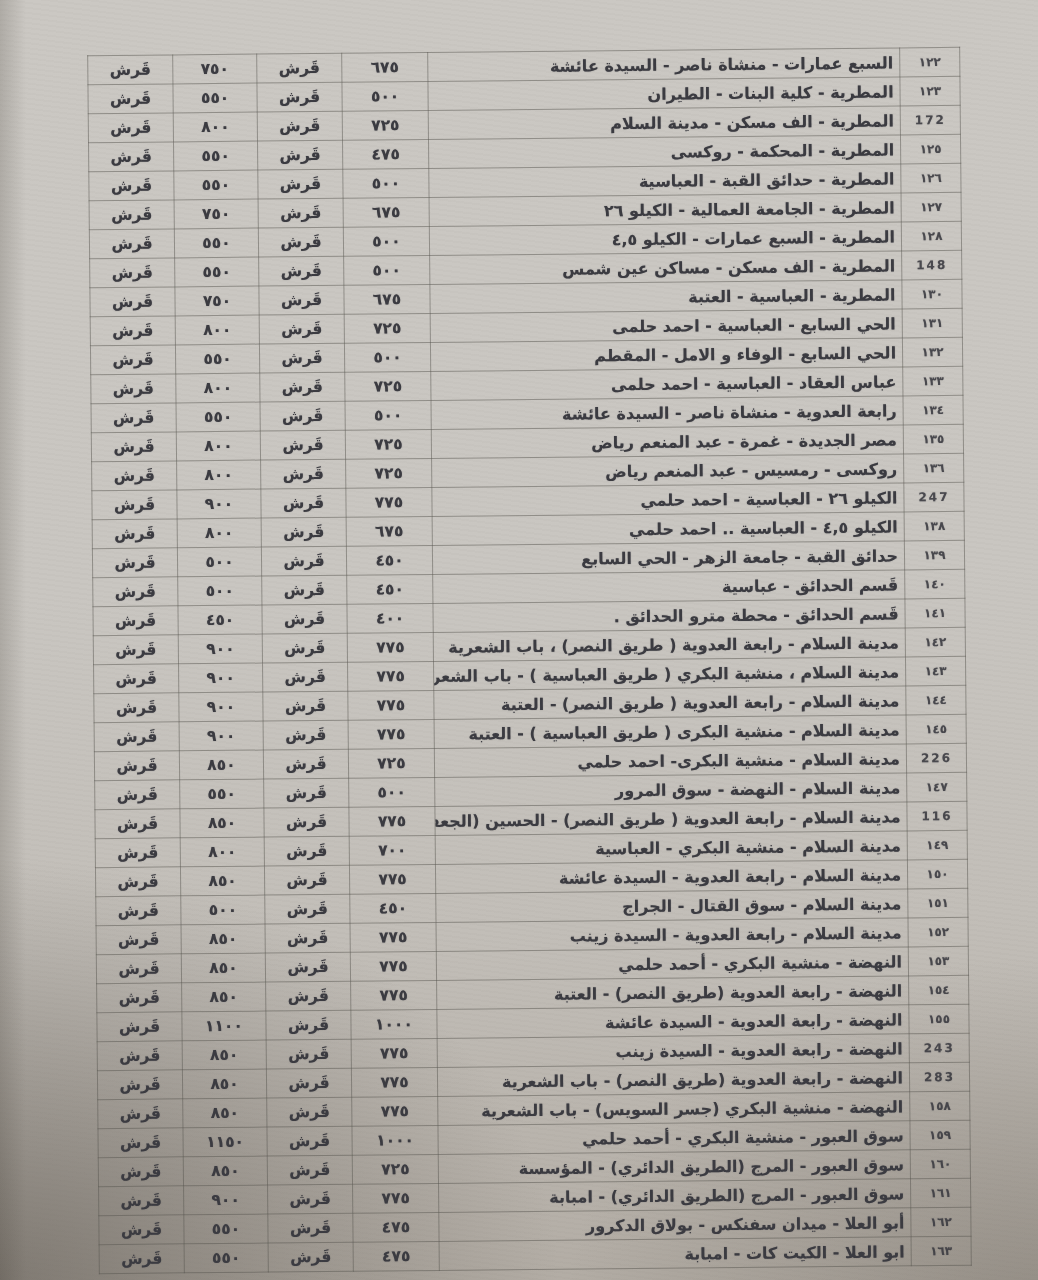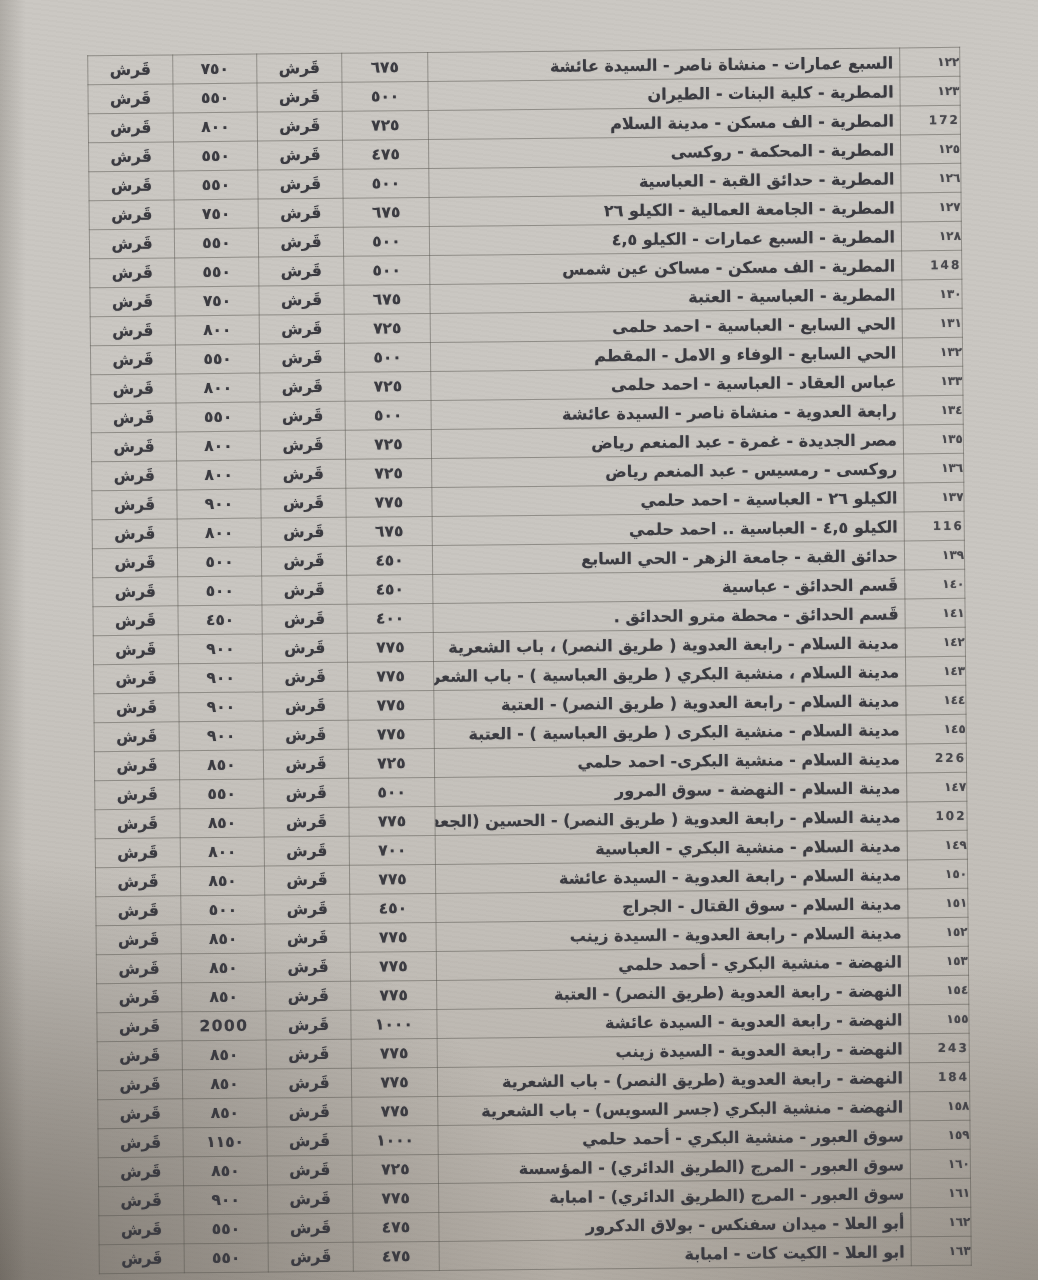--- a/index.html
+++ b/index.html
@@ -37,21 +37,21 @@
     padding: 0;
     overflow: hidden;
     white-space: nowrap;
     vertical-align: middle;
     font-weight: bold;
     text-shadow: 0 0 1px rgba(59,59,65,0.5);
   }
   td.no {
     font-size: 12px;
     font-weight: 600;
-    text-align: right;
+    text-align: center;
     letter-spacing: 2px;
     color: rgba(58,58,64,0.8);
   }
   td.route {
     font-size: 16px;
     text-align: right;
     padding: 0 6px 0 2px;
   }
   td.fare {
     font-size: 15.5px;
@@ -192,29 +192,29 @@
           </tr>
           <tr>
             <td class="no">١٣٦</td>
             <td class="route">روكسى - رمسيس - عبد المنعم رياض</td>
             <td class="fare">٧٢٥</td>
             <td class="unit">قَرش</td>
             <td class="fare">٨٠٠</td>
             <td class="unit">قَرش</td>
           </tr>
           <tr>
-            <td class="no">١٣٧</td>
+            <td class="no">247</td>
             <td class="route">الكيلو ٢٦ - العباسية - احمد حلمي</td>
             <td class="fare">٧٧٥</td>
             <td class="unit">قَرش</td>
             <td class="fare">٩٠٠</td>
             <td class="unit">قَرش</td>
           </tr>
           <tr>
-            <td class="no">116</td>
+            <td class="no">١٣٨</td>
             <td class="route">الكيلو ٤,٥ - العباسية .. احمد حلمي</td>
             <td class="fare">٦٧٥</td>
             <td class="unit">قَرش</td>
             <td class="fare">٨٠٠</td>
             <td class="unit">قَرش</td>
           </tr>
           <tr>
             <td class="no">١٣٩</td>
             <td class="route">حدائق القبة - جامعة الزهر - الحي السابع</td>
             <td class="fare">٤٥٠</td>
@@ -280,21 +280,21 @@
           </tr>
           <tr>
             <td class="no">١٤٧</td>
             <td class="route">مدينة السلام - النهضة - سوق المرور</td>
             <td class="fare">٥٠٠</td>
             <td class="unit">قَرش</td>
             <td class="fare">٥٥٠</td>
             <td class="unit">قَرش</td>
           </tr>
           <tr>
-            <td class="no">102</td>
+            <td class="no">116</td>
             <td class="route">مدينة السلام - رابعة العدوية ( طريق النصر) - الحسين (الجعفرى</td>
             <td class="fare">٧٧٥</td>
             <td class="unit">قَرش</td>
             <td class="fare">٨٥٠</td>
             <td class="unit">قَرش</td>
           </tr>
           <tr>
             <td class="no">١٤٩</td>
             <td class="route">مدينة السلام - منشية البكري - العباسية</td>
             <td class="fare">٧٠٠</td>
@@ -340,33 +340,33 @@
             <td class="fare">٧٧٥</td>
             <td class="unit">قَرش</td>
             <td class="fare">٨٥٠</td>
             <td class="unit">قَرش</td>
           </tr>
           <tr>
             <td class="no">١٥٥</td>
             <td class="route">النهضة - رابعة العدوية - السيدة عائشة</td>
             <td class="fare">١٠٠٠</td>
             <td class="unit">قَرش</td>
-            <td class="fare">2000</td>
+            <td class="fare">١١٠٠</td>
             <td class="unit">قَرش</td>
           </tr>
           <tr>
             <td class="no">243</td>
             <td class="route">النهضة - رابعة العدوية - السيدة زينب</td>
             <td class="fare">٧٧٥</td>
             <td class="unit">قَرش</td>
             <td class="fare">٨٥٠</td>
             <td class="unit">قَرش</td>
           </tr>
           <tr>
-            <td class="no">184</td>
+            <td class="no">283</td>
             <td class="route">النهضة - رابعة العدوية (طريق النصر) - باب الشعرية</td>
             <td class="fare">٧٧٥</td>
             <td class="unit">قَرش</td>
             <td class="fare">٨٥٠</td>
             <td class="unit">قَرش</td>
           </tr>
           <tr>
             <td class="no">١٥٨</td>
             <td class="route">النهضة - منشية البكري (جسر السويس) - باب الشعرية</td>
             <td class="fare">٧٧٥</td>

